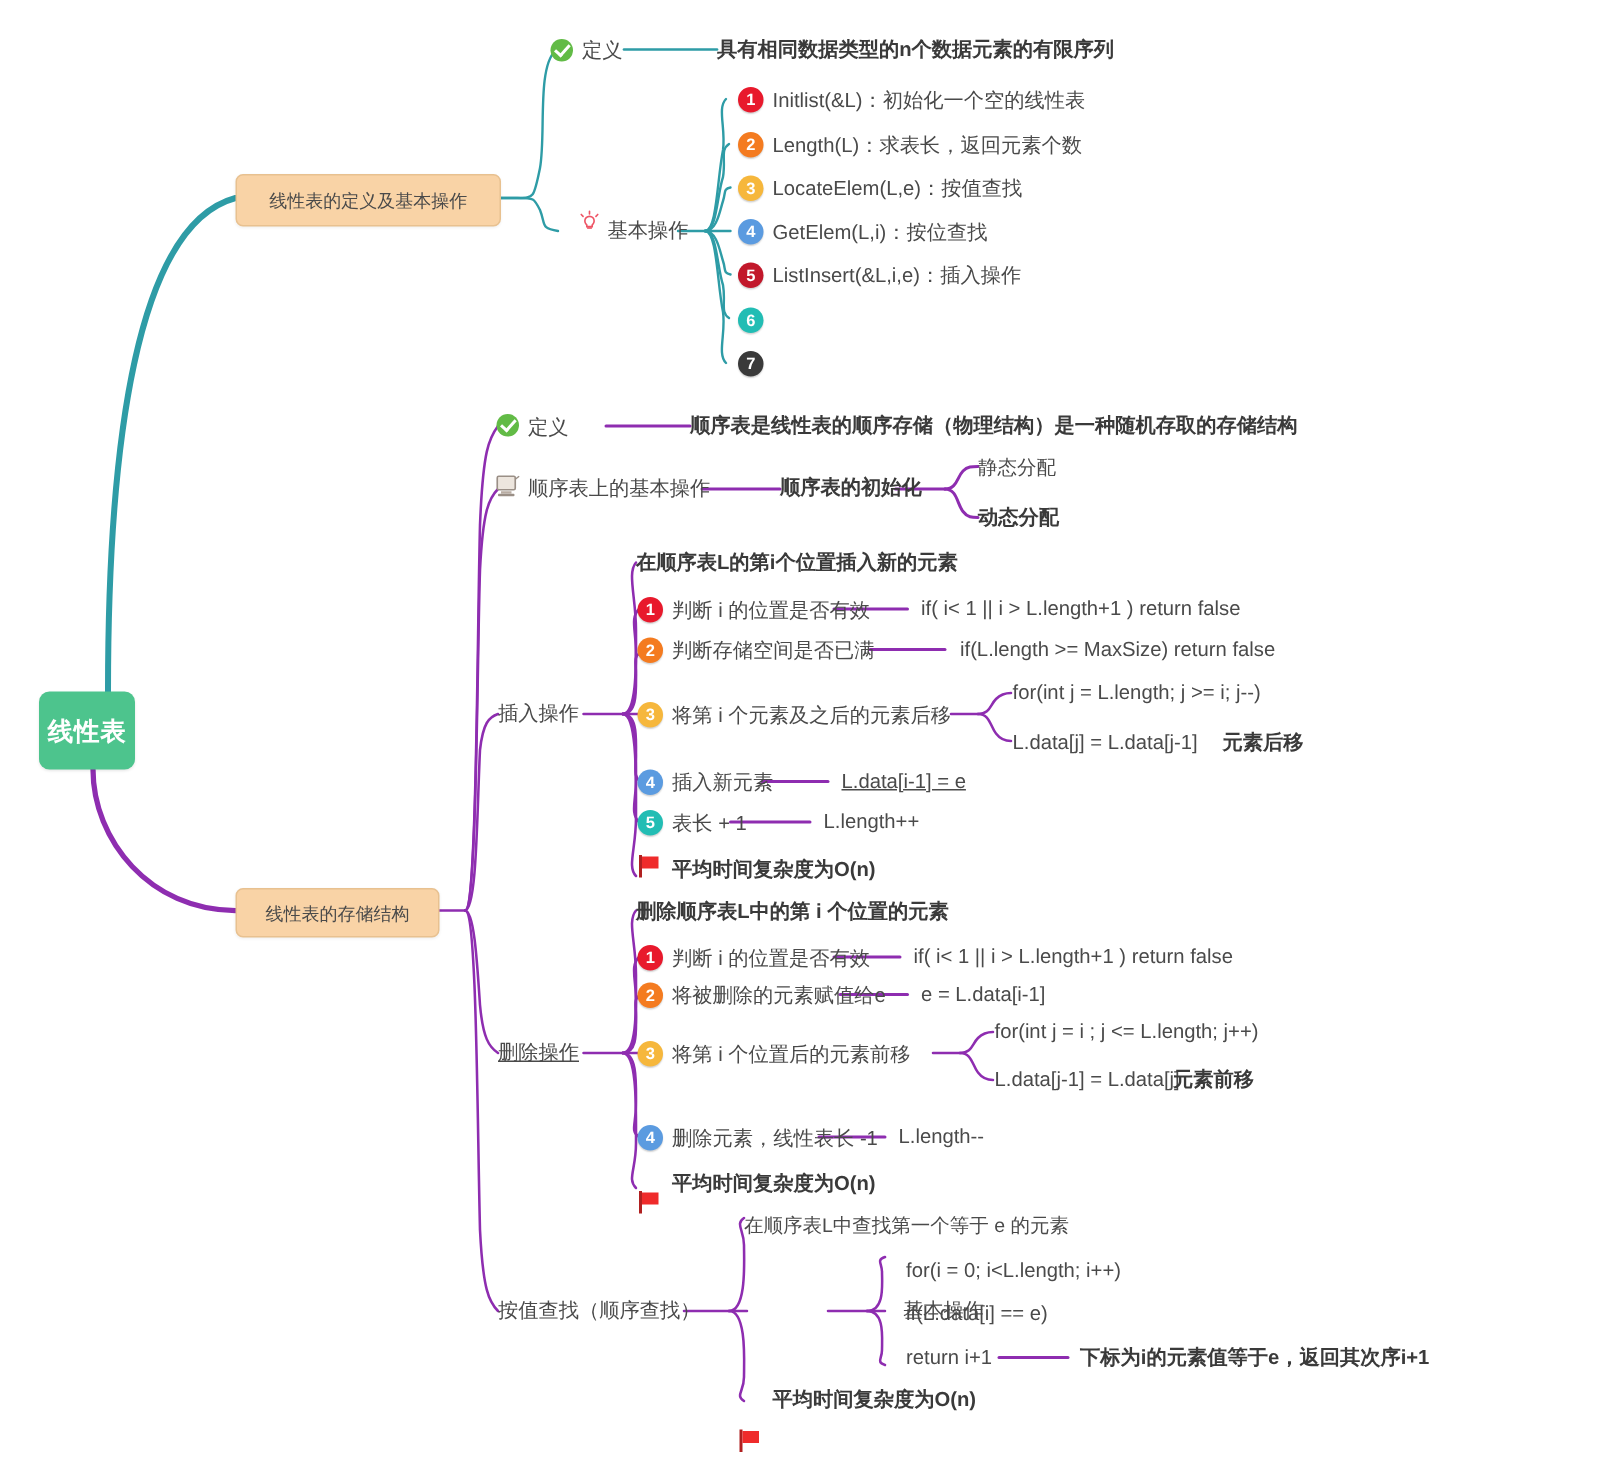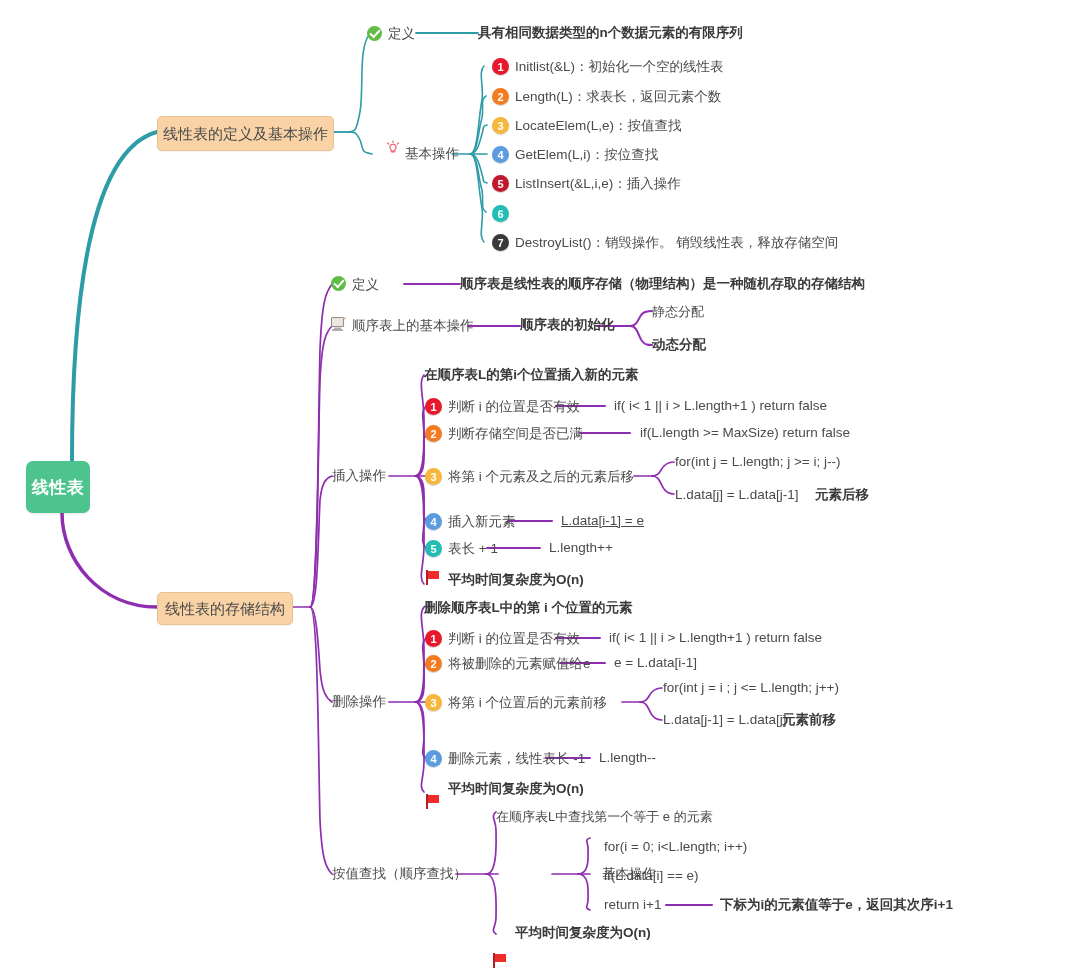--- a/index.html
+++ b/index.html
@@ -19,21 +19,21 @@
     left:26px;top:461px;width:64px;height:52px;
     background:#4DC48D;border-radius:7px;
     display:flex;align-items:center;justify-content:center;
     color:#ffffff;font-size:17px;font-weight:bold;letter-spacing:.5px;
     box-shadow:0 1px 2px rgba(0,0,0,.10);
   }
   
   .branchbox{
     background:#F9D3A6;border:1px solid #e8c190;border-radius:5px;
     display:flex;align-items:center;justify-content:center;
-    font-size:15px;color:#4a4a4a;box-shadow:0 1px 2px rgba(0,0,0,.06);
+    font-size:12px;color:#4a4a4a;box-shadow:0 1px 2px rgba(0,0,0,.06);
   }
   #branch-1{left:157px;top:116px;width:175px;height:33px;}
   #branch-2{left:157px;top:592px;width:134px;height:31px;}
 
   
   .t{position:absolute;white-space:nowrap;font-size:13.5px;color:#4a4a4a;line-height:1;}
   .t.sm{font-size:13px;}
   .t.b{font-weight:bold;color:#3a3a3a;}
 
   
@@ -190,21 +190,20 @@
 
   <div class="badge b4" style="left:492px;top:146px;">4</div>
   <div class="t" style="left:515px;top:148px;">GetElem(L,i)：按位查找</div>
 
   <div class="badge b5" style="left:492px;top:175px;">5</div>
   <div class="t" style="left:515px;top:177px;">ListInsert(&amp;L,i,e)：插入操作</div>
 
   <div class="badge b6" style="left:492px;top:205px;">6</div>
 
   <div class="badge b7" style="left:492px;top:234px;">7</div>
-  <div class="t" style="left:515px;top:236px;">DestroyList()：销毁操作。 销毁线性表，释放存储空间</div>
 
   <div class="node branchbox" id="branch-2">
     <span>线性表的存储结构</span>
   </div>
 
   <div class="ico check" style="left:331px;top:276px;"></div>
   <div class="t" style="left:352px;top:278px;">定义</div>
   <div class="t b" style="left:460px;top:277px;">顺序表是线性表的顺序存储（物理结构）是一种随机存取的存储结构</div>
 
   <svg class="ico" style="left:330px;top:316px;" width="17" height="16" viewBox="0 0 17 16">
@@ -239,21 +238,21 @@
   <div class="t" style="left:448px;top:515px;">插入新元素</div>
   <div class="t" style="left:561px;top:514px;text-decoration:underline;">L.data[i-1] = e</div>
 
   <div class="badge b6" style="left:425px;top:540px;">5</div>
   <div class="t" style="left:448px;top:542px;">表长 + 1</div>
   <div class="t" style="left:549px;top:541px;">L.length++</div>
 
   <div class="ico flag" style="left:426px;top:570px;"></div>
   <div class="t b" style="left:448px;top:573px;">平均时间复杂度为O(n)</div>
 
-  <div class="t" style="left:332px;top:695px;">删除操作</div>
+  <div class="t" style="left:332px;top:695px;text-decoration:underline;">删除操作</div>
   <div class="t b" style="left:424px;top:601px;">删除顺序表L中的第 i 个位置的元素</div>
 
   <div class="badge b1" style="left:425px;top:630px;">1</div>
   <div class="t" style="left:448px;top:632px;">判断 i 的位置是否有效</div>
   <div class="t" style="left:609px;top:631px;">if( i&lt; 1 || i &gt; L.length+1 )   return false</div>
 
   <div class="badge b2" style="left:425px;top:655px;">2</div>
   <div class="t" style="left:448px;top:657px;">将被删除的元素赋值给e</div>
   <div class="t" style="left:614px;top:656px;">e = L.data[i-1]</div>
 

